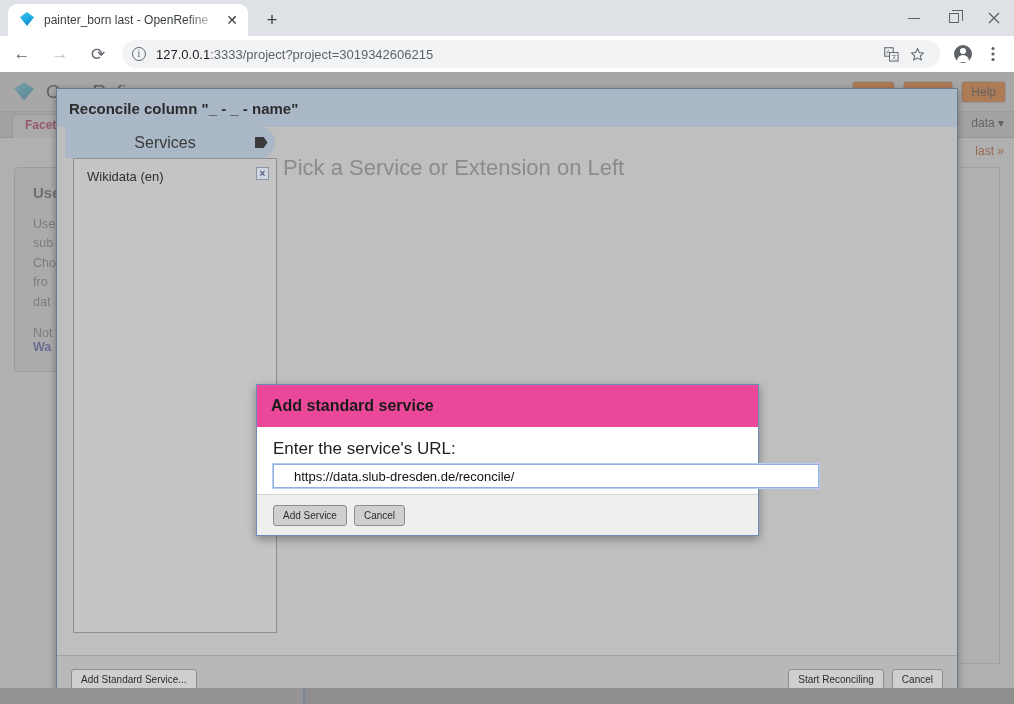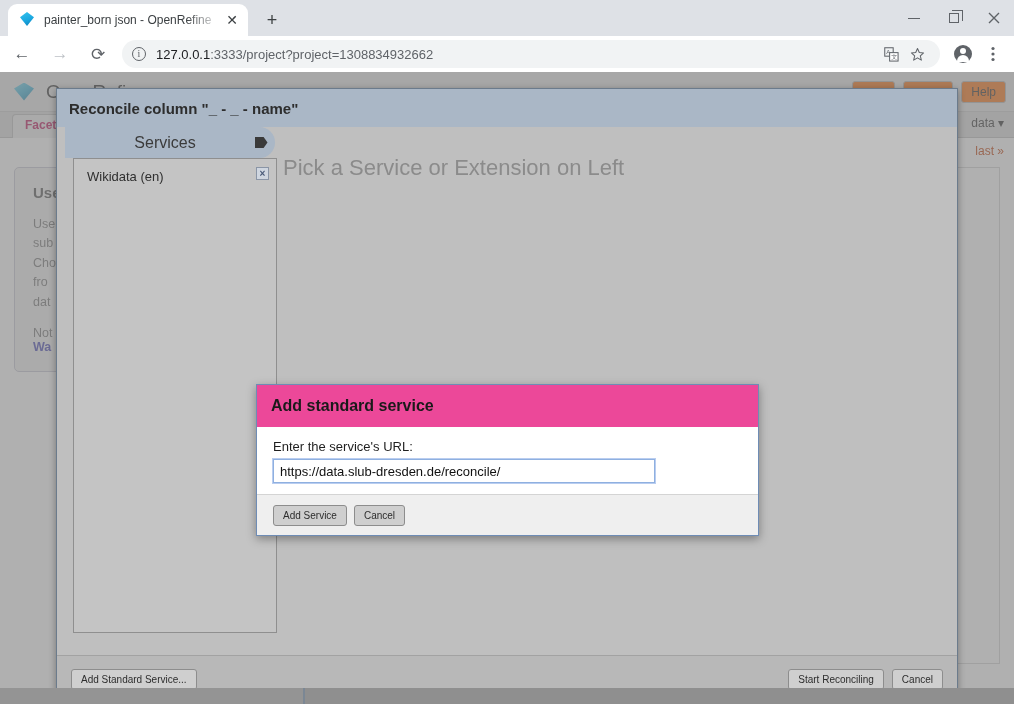--- a/index.html
+++ b/index.html
@@ -272,46 +272,46 @@
     z-index: 20;
   }
   #modal-header {
     flex: 0 0 42px; background: #ec4899;
     display: flex; align-items: center; padding: 0 14px;
     font-size: 16px; font-weight: bold; color: #1a1a1a;
   }
   #modal-content {
     flex: 1 1 auto; background: #ffffff; padding: 12px 16px 0 16px;
   }
-  #url-label { font-size: 13px; color: #1f1f1f; margin-bottom: 5px; }
+  #url-label { font-size: 17px; color: #1f1f1f; margin-bottom: 5px; }
   #url-input {
-    width: 382px; height: 24px;
+    width: 546px; height: 24px;
     border: 1px solid #8fb0e0;
     outline: 1px solid #b9cdf0;
-    font-size: 13px; color: #111; padding: 2px 6px;
+    font-size: 13px; color: #111; padding: 2px 20px;
     font-family: "Liberation Sans", sans-serif;
     background: #ffffff;
   }
   #modal-footer {
     flex: 0 0 41px; background: #efefef;
     border-top: 1px solid #d4d4d4;
     display: flex; align-items: center; gap: 7px; padding: 0 16px;
   }
 </style>
 </head>
 <body>
 
 <div id="browser-window">
 
   <div id="tabstrip">
     <div id="tab-active">
       <span class="tab-favicon">
         <span class="diamond-glyph"></span>
       </span>
-      <span class="tab-title">painter_born json - OpenRefine</span>
+      <span class="tab-title">painter_born last - OpenRefine</span>
       <span class="tab-close">✕</span>
     </div>
     <div id="tab-new">+</div>
 
     <div id="winbtns">
       <div class="winbtn">
           <span class="wb-min"></span>
         </div>
       <div class="winbtn">
           <span class="wb-max"></span>
@@ -325,21 +325,21 @@
   </div>
 
   <div id="toolbar">
     <div class="navbtn">←</div>
     <div class="navbtn disabled">→</div>
     <div class="navbtn">⟳</div>
 
     <div id="omnibox">
       <span class="info-circle">i</span>
       <span class="url-host">127.0.0.1</span>
-      <span class="url-rest">:3333/project?project=1308834932662</span>
+      <span class="url-rest">:3333/project?project=3019342606215</span>
       <span id="omni-actions">
         <span class="omni-ico">
           <svg width="15" height="15" viewBox="0 0 16 16" aria-hidden="true">
             <rect x="0.8" y="0.8" width="9" height="9" fill="none" stroke="#5f6368" stroke-width="1.1"></rect>
             <text x="2.4" y="7.8" font-size="6.4" fill="#5f6368" font-family="sans-serif">A</text>
             <rect x="6" y="6" width="9" height="9" fill="#ffffff" stroke="#5f6368" stroke-width="1.1"></rect>
             <text x="7.6" y="13.3" font-size="6.4" fill="#5f6368" font-family="sans-serif">文</text>
           </svg>
         </span>
         <span class="omni-ico">

